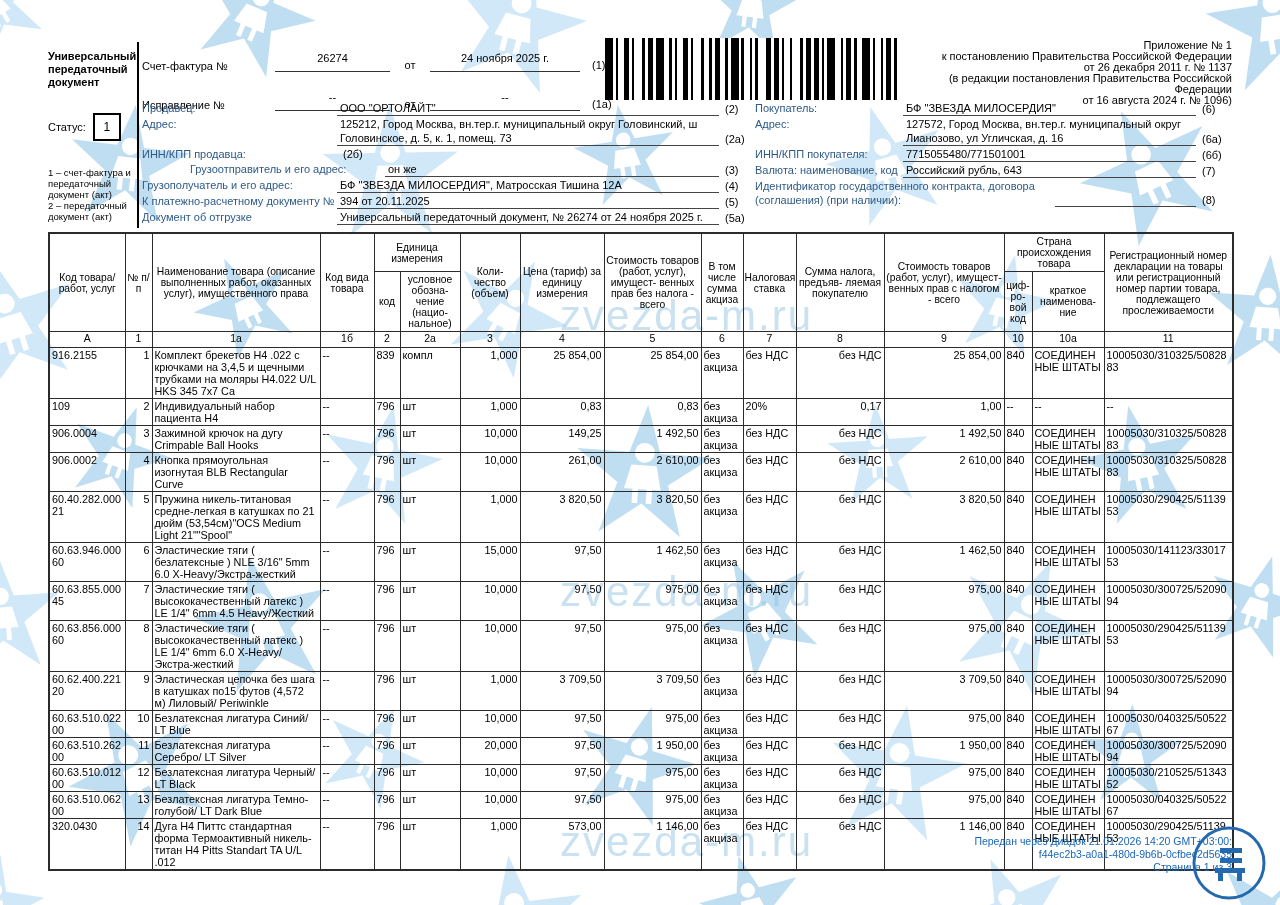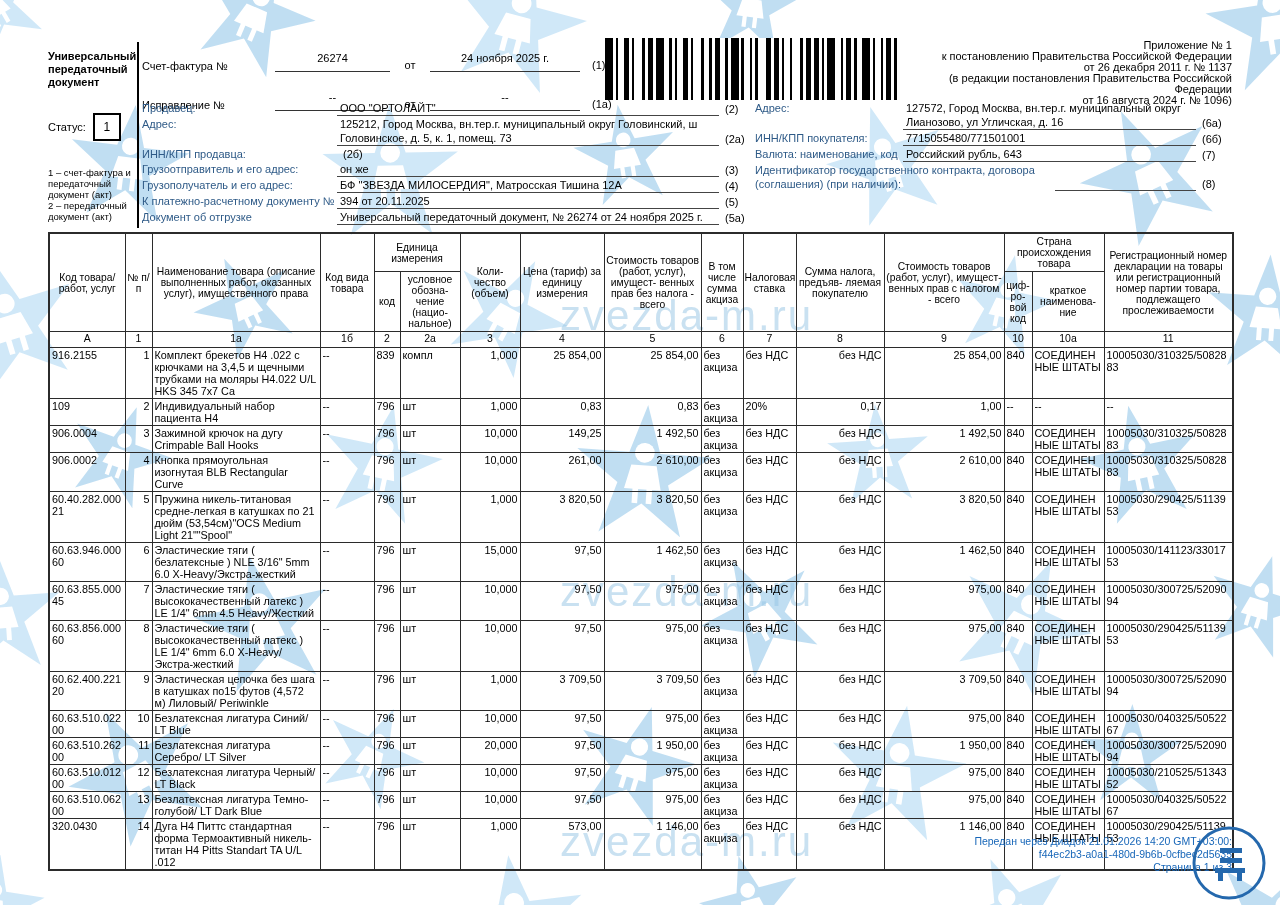--- a/index.html
+++ b/index.html
@@ -435,41 +435,46 @@
         <div class="prow">
           <div class="plabel" style="width: 195px;">Адрес:</div>
           <div class="pvalue">125212, Город Москва, вн.тер.г. муниципальный округ Головинский, ш Головинское, д. 5, к. 1, помещ. 73</div>
           <div class="pref">(2а)</div>
         </div>
         <div class="prow">
           <div class="plabel" style="width: 195px;">ИНН/КПП продавца:</div>
           <div class="pref">(2б)</div>
         </div>
         <div class="prow">
-          <div class="plabel" style="width: 195px;">Грузоотправитель и его адрес:</div>
+          <div class="plabel" style="width: 195px; margin-left: 48px;">Грузоотправитель и его адрес:</div>
           <div class="pvalue">он же</div>
           <div class="pref">(3)</div>
         </div>
         <div class="prow">
           <div class="plabel" style="width: 195px;">Грузополучатель и его адрес:</div>
           <div class="pvalue">БФ "ЗВЕЗДА МИЛОСЕРДИЯ", Матросская Тишина 12А</div>
           <div class="pref">(4)</div>
         </div>
         <div class="prow">
           <div class="plabel" style="width: 195px;">К платежно-расчетному документу №</div>
           <div class="pvalue">394 от 20.11.2025</div>
           <div class="pref">(5)</div>
         </div>
         <div class="prow">
           <div class="plabel" style="width: 195px;">Документ об отгрузке</div>
           <div class="pvalue">Универсальный передаточный документ, № 26274 от 24 ноября 2025 г.</div>
           <div class="pref">(5а)</div>
         </div>
       </div>
     <div class="pcol-right">
+        <div class="prow">
+          <div class="plabel" style="width: 148px;">Покупатель:</div>
+          <div class="pvalue">БФ "ЗВЕЗДА МИЛОСЕРДИЯ"</div>
+          <div class="pref">(6)</div>
+        </div>
         <div class="prow">
           <div class="plabel" style="width: 148px;">Адрес:</div>
           <div class="pvalue">127572, Город Москва, вн.тер.г. муниципальный округ Лианозово, ул Угличская, д. 16</div>
           <div class="pref">(6а)</div>
         </div>
         <div class="prow">
           <div class="plabel" style="width: 148px;">ИНН/КПП покупателя:</div>
           <div class="pvalue">7715055480/771501001</div>
           <div class="pref">(6б)</div>
         </div>

